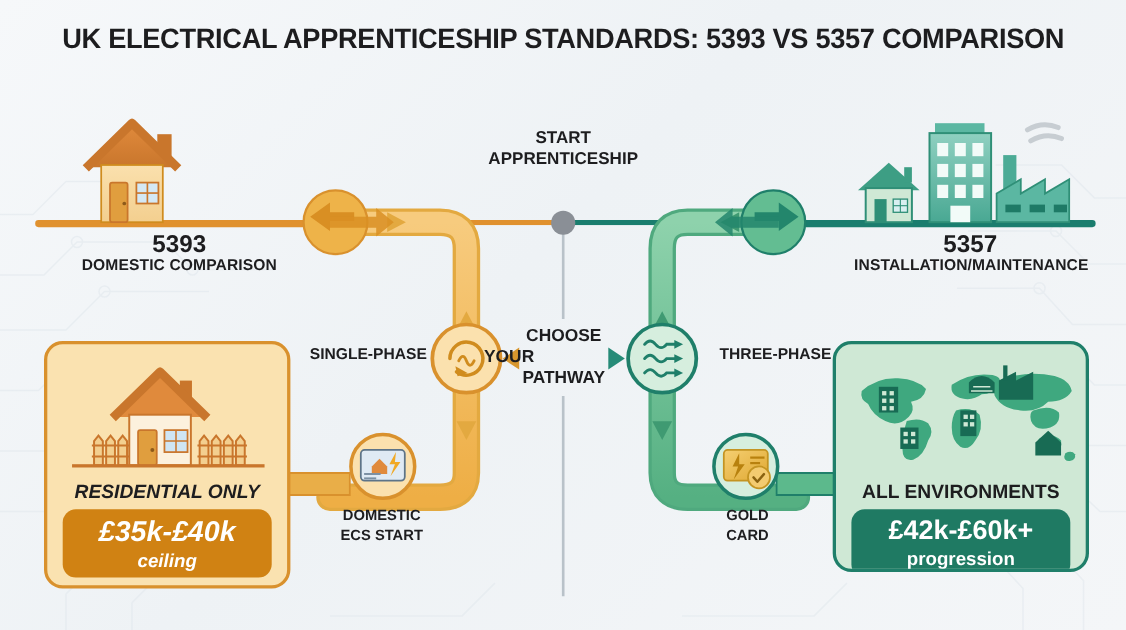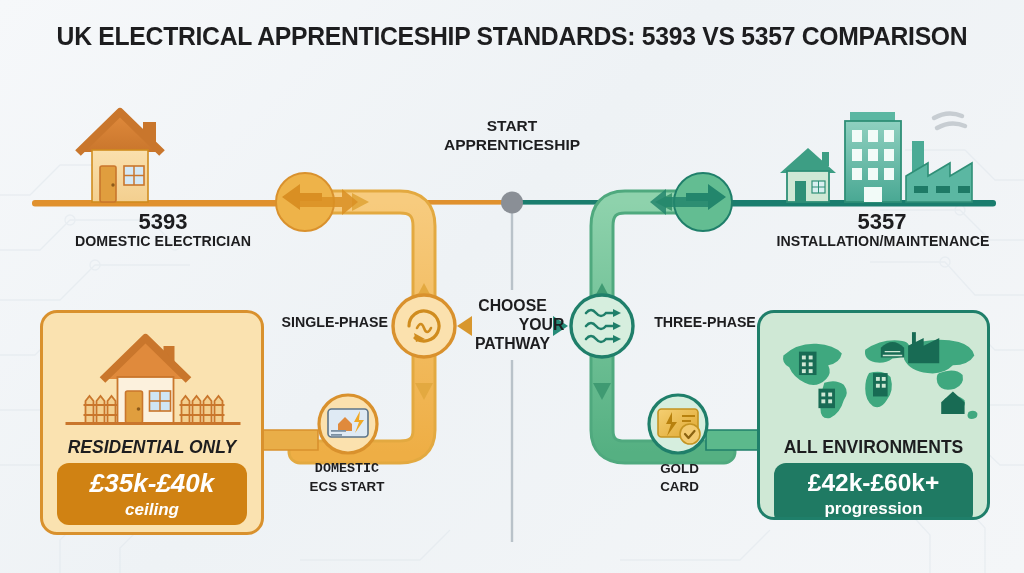--- a/index.html
+++ b/index.html
@@ -32,27 +32,27 @@
 
   #code-left  { left: 38px;  top: 209px; width: 250px; text-align: center; font-size: 22px; }
   #sub-left   { left: 18px;  top: 233px; width: 290px; text-align: center; font-size: 14.2px; letter-spacing: .1px;}
   #code-right { left: 757px; top: 209px; width: 250px; text-align: center; font-size: 22px; }
   #sub-right  { left: 742px; top: 233px; width: 282px; text-align: center; font-size: 14.2px; letter-spacing: .1px;}
 
   #start-l1 { left: 402px; top: 117px; width: 220px; text-align: center; font-size: 15.5px; }
   #start-l2 { left: 402px; top: 136px; width: 220px; text-align: center; font-size: 15.5px; }
 
   #choose-1 { left: 440px; top: 297px; width: 145px; text-align: center; font-size: 15.8px; }
-  #choose-2 { left: 440px; top: 316px; width: 145px; text-align: center; font-size: 15.8px; margin-left: 29px; }
+  #choose-2 { left: 440px; top: 316px; width: 145px; text-align: left; font-size: 15.8px; }
   #choose-3 { left: 440px; top: 335px; width: 145px; text-align: center; font-size: 15.8px; }
 
   #single-phase { left: 258px; top: 314px; width: 130px; text-align: right; font-size: 14.2px; }
   #three-phase  { left: 640px; top: 314px; width: 130px; text-align: center;  font-size: 14.2px; }
 
-  #ecs-1  { left: 272px; top: 461px; width: 150px; text-align: center; font-size: 13.4px; font-family: Liberation Mono, monospace; }
+  #ecs-1  { left: 272px; top: 461px; width: 150px; text-align: center; font-size: 13.4px; }
   #ecs-2  { left: 272px; top: 479px; width: 150px; text-align: center; font-size: 13.4px; }
   #gold-1 { left: 607px; top: 461px; width: 145px; text-align: center; font-size: 13.4px; }
   #gold-2 { left: 607px; top: 479px; width: 145px; text-align: center; font-size: 13.4px; }
 
   
   .card {
     position: absolute;
     border-radius: 17px;
     border: 3px solid;
     overflow: hidden;
@@ -294,21 +294,21 @@
       </g>
     </g>
   </svg>
 
   <div id="title" class="lbl">UK ELECTRICAL APPRENTICESHIP STANDARDS: 5393 VS 5357 COMPARISON</div>
 
   <div id="start-l1" class="lbl">START</div>
   <div id="start-l2" class="lbl">APPRENTICESHIP</div>
 
   <div id="code-left" class="lbl">5393</div>
-  <div id="sub-left" class="lbl">DOMESTIC ELECTRICIAN</div>
+  <div id="sub-left" class="lbl">DOMESTIC COMPARISON</div>
   <div id="code-right" class="lbl">5357</div>
   <div id="sub-right" class="lbl">INSTALLATION/MAINTENANCE</div>
 
   <div id="choose-1" class="lbl">CHOOSE</div>
   <div id="choose-2" class="lbl">YOUR</div>
   <div id="choose-3" class="lbl">PATHWAY</div>
 
   <div id="single-phase" class="lbl">SINGLE-PHASE</div>
   <div id="three-phase" class="lbl">THREE-PHASE</div>
 

